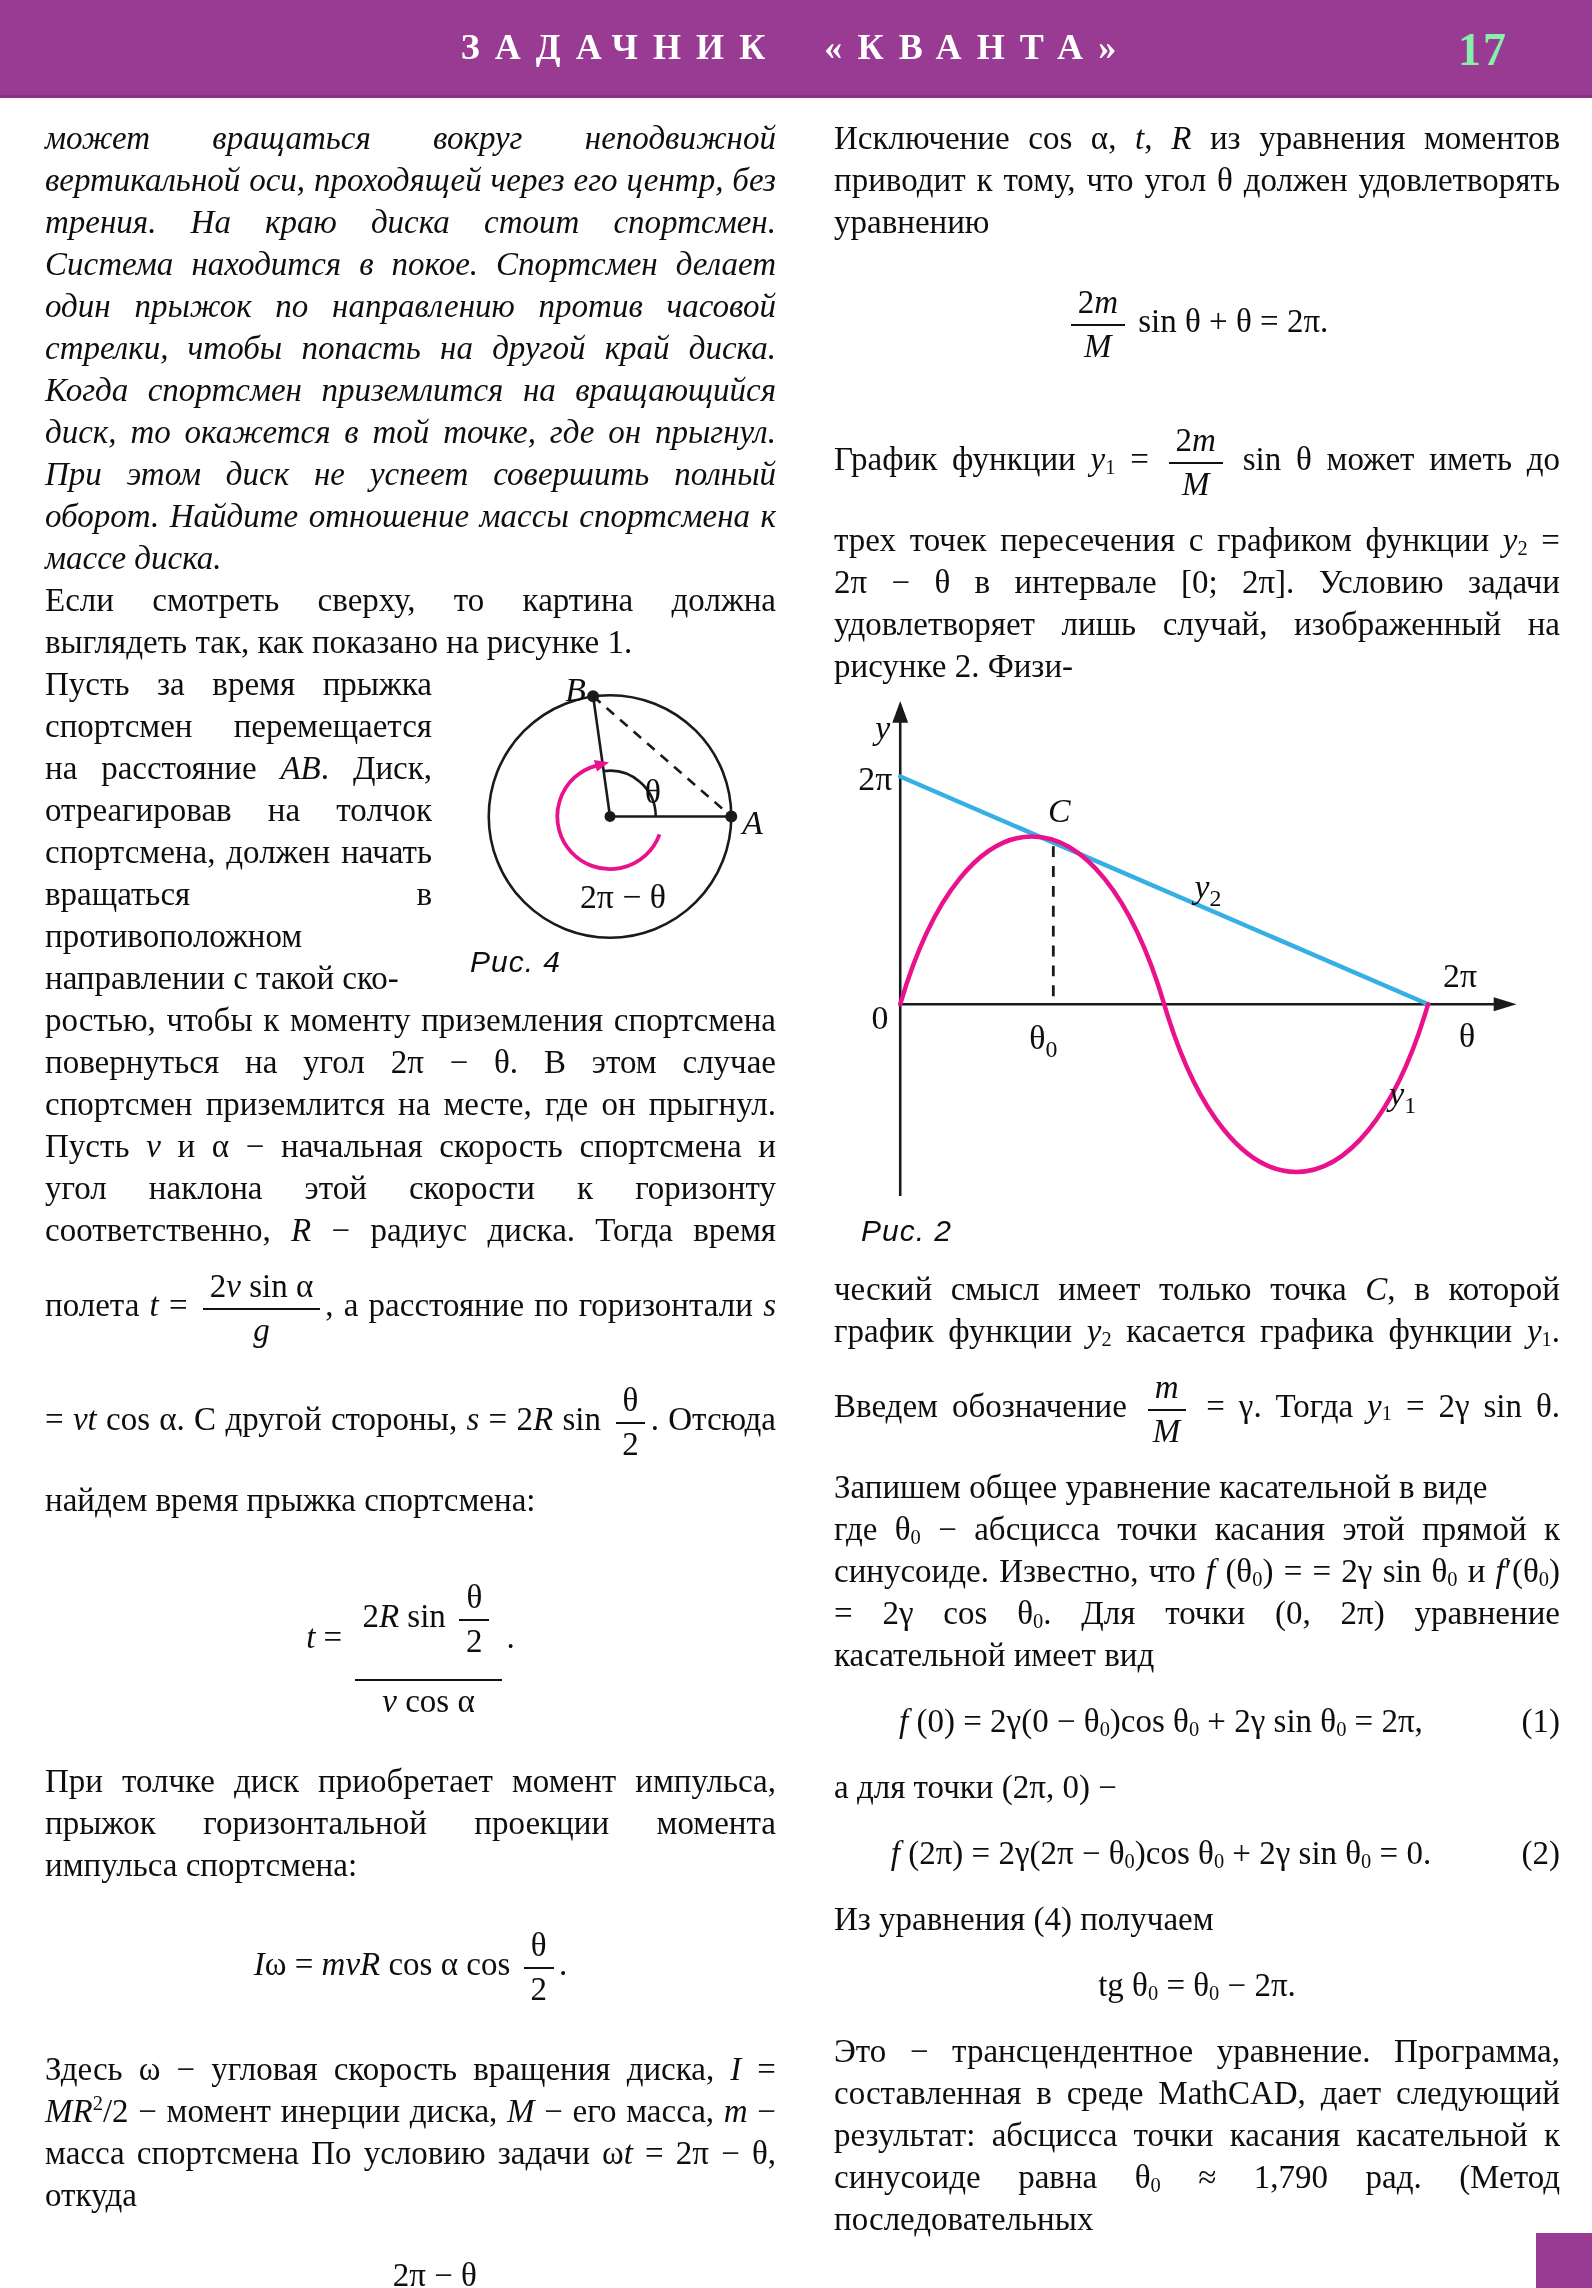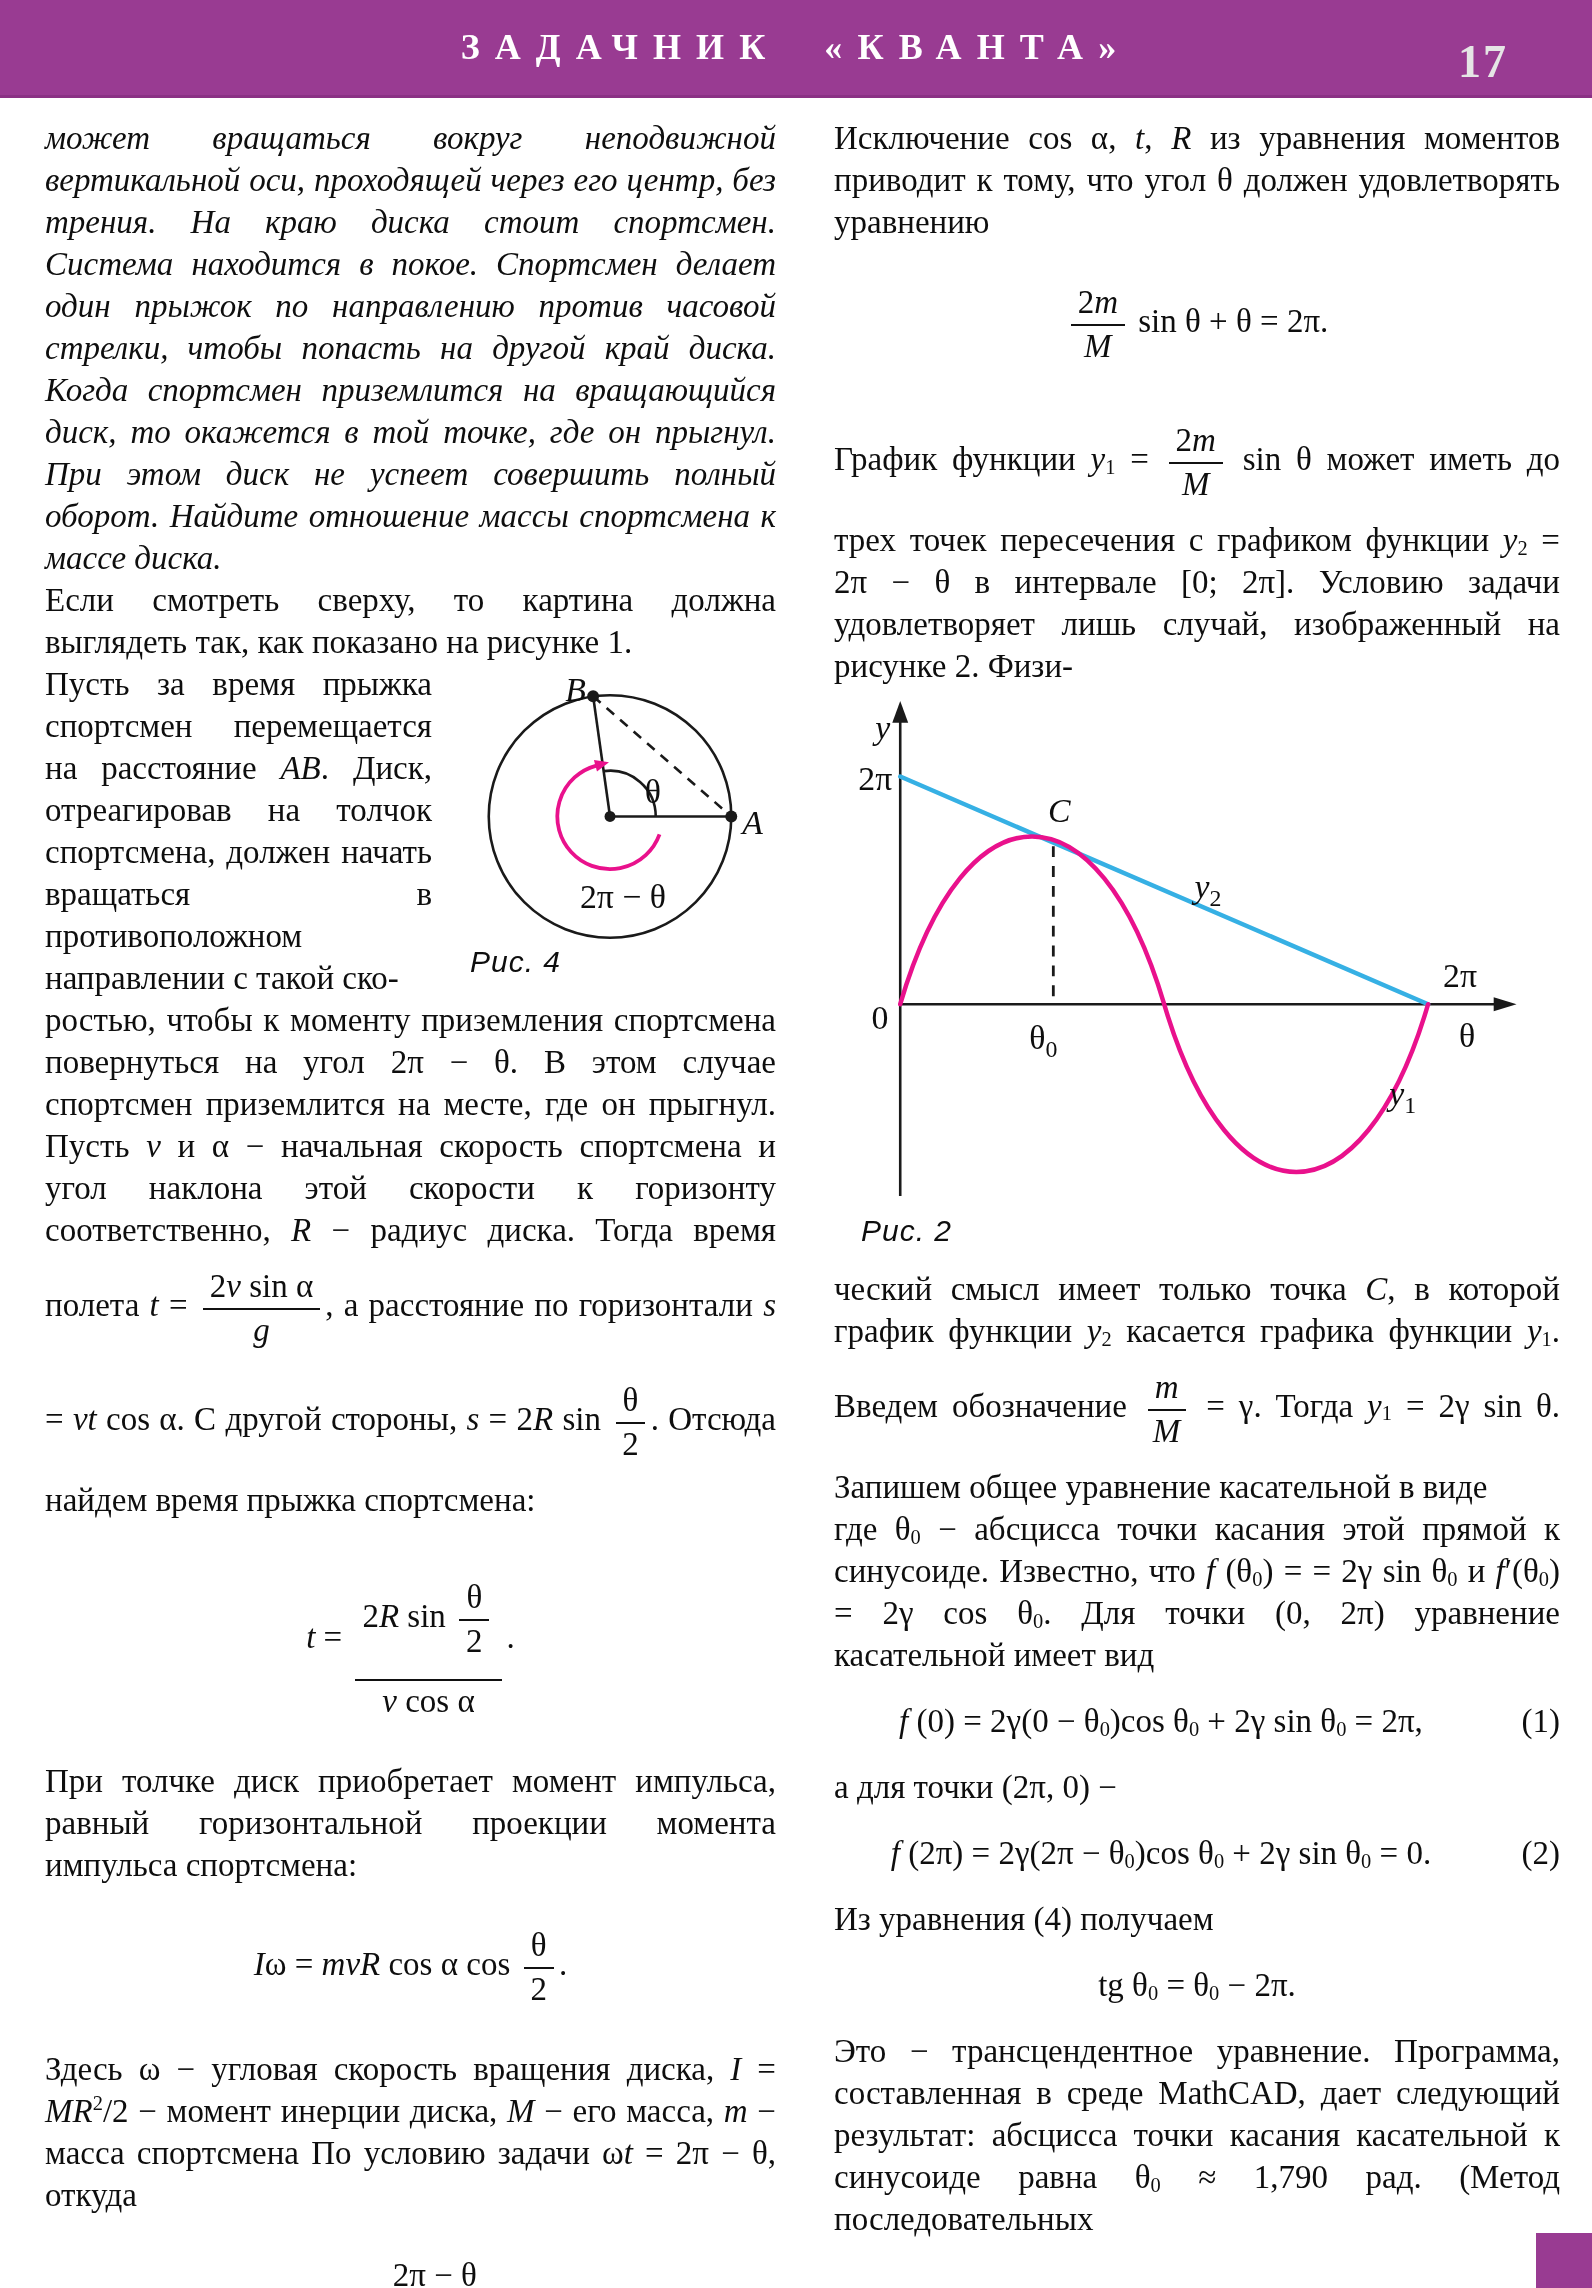--- a/index.html
+++ b/index.html
@@ -8,21 +8,21 @@
     background:#ffffff;color:#0e0e0e;
     font-family:"Liberation Serif","DejaVu Serif",serif;
   }
   
   .header{position:absolute;left:0;top:0;width:1592px;height:95px;background:#993b92;border-bottom:3px solid #8a3184;}
   .header .title{
     position:absolute;left:0;right:0;top:0;line-height:95px;text-align:center;
     color:#fff;font-weight:bold;font-size:36px;letter-spacing:.42em;word-spacing:.55em;
   }
   .header .pagenum{
-    position:absolute;right:84px;top:16px;line-height:92px;color:#e5e5e5;
+    position:absolute;right:84px;top:4px;line-height:92px;color:#86efac;
     font-weight:bold;font-size:46px;letter-spacing:2px;
   }
   
   .col{position:absolute;top:117px;font-size:33px;line-height:42px;text-align:justify;}
   .col-left{left:45px;width:731px;}
   .col-right{left:834px;width:726px;}
   p{margin:0;}
   .itpara{font-style:italic;}
   i{font-style:italic;}
   sub{font-size:0.62em;line-height:0;vertical-align:baseline;position:relative;top:0.2em;}
@@ -112,21 +112,21 @@
       </span>. Отсюда найдем время прыжка спортсмена:</p>
 
   <div class="eq"><i>t</i> = <span class="frac">
         <span class="fn">2<i>R</i> sin <span class="frac">
             <span class="fn">θ</span>
             <span class="fd">2</span>
           </span></span>
         <span class="fd"><i>v</i> cos α</span>
       </span>.</div>
 
-  <p>При толчке диск приобретает момент импульса, равный горизонтальной проекции момента импульса спортсмена:</p>
+  <p>При толчке диск приобретает момент импульса, прыжок горизонтальной проекции момента импульса спортсмена:</p>
 
   <div class="eq"><i>I</i>ω = <i>mvR</i> cos α cos <span class="frac">
         <span class="fn">θ</span>
         <span class="fd">2</span>
       </span>.</div>
 
   <p>Здесь ω − угловая скорость вращения диска, <i>I</i> = <i>MR</i><sup>2</sup>/2 − момент инерции диска, <i>M</i> − его масса, <i>m</i> − масса спортсмена По условию задачи ω<i>t</i> = 2π − θ, откуда</p>
 
   <div class="eq">ω = <span class="frac">
         <span class="fn">2π − θ</span>

